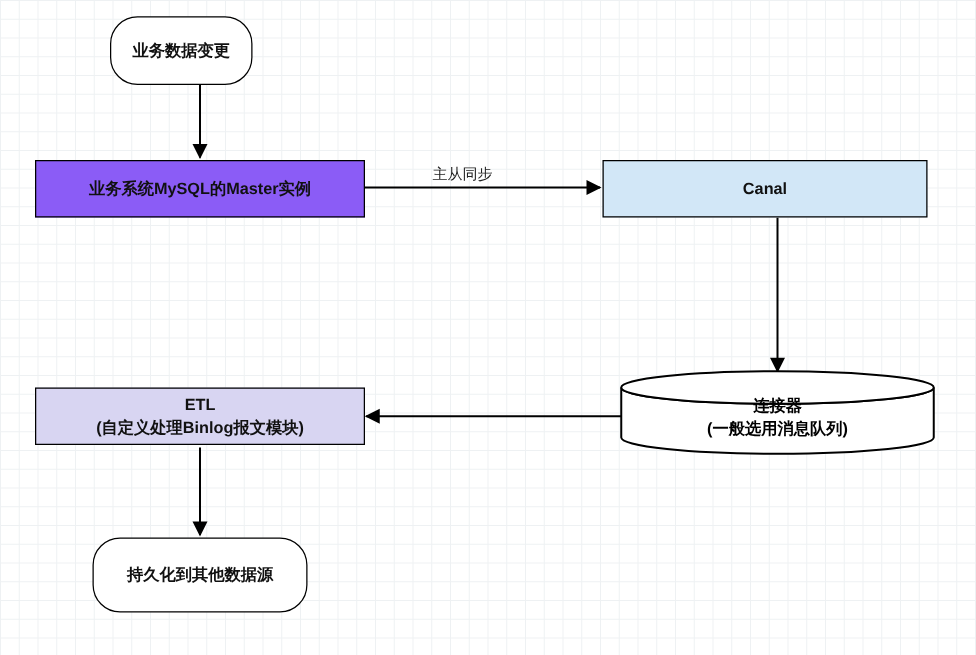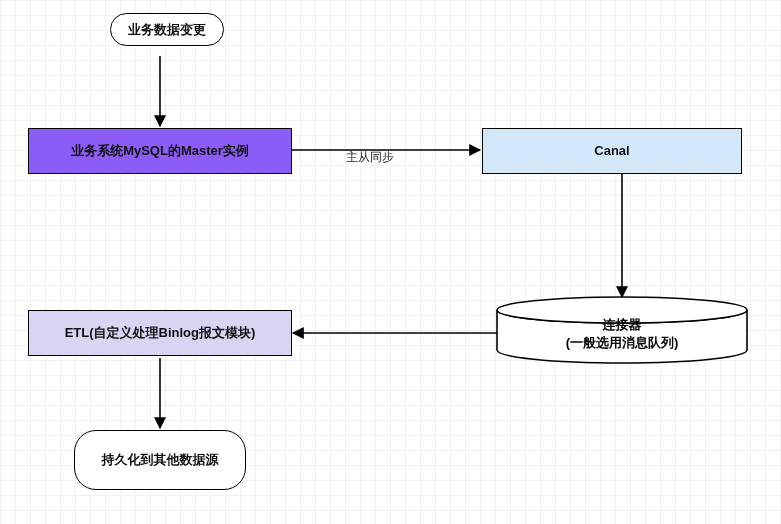--- a/index.html
+++ b/index.html
@@ -36,21 +36,20 @@
   }
   .pink{background:#8b5cf6}
   .blue{background:#d2e7f7}
   .purple{background:#d8d5f2}
   .label{
     position:absolute;
     font-size:12px;
     font-weight:400;
     color:#222;
     background:transparent;
-    margin-top:18px;
   }
   svg.overlay{
     position:absolute;left:0;top:0;
     width:781px;height:524px;
     pointer-events:none;
   }
 </style>
 </head>
 <body>
 
@@ -76,34 +75,34 @@
     <ellipse cx="622" cy="310" rx="125" ry="13" fill="#fff" stroke="#000" stroke-width="1.6"></ellipse>
     <text x="622" y="329" text-anchor="middle" font-size="13" font-weight="700">连接器</text>
     <text x="622" y="347" text-anchor="middle" font-size="13" font-weight="700">(一般选用消息队列)</text>
   </g>
 
   <line x1="497" y1="333" x2="293" y2="333" stroke="#000" stroke-width="1.6" marker-end="url(#arrow)"></line>
 
   <line x1="160" y1="358" x2="160" y2="428" stroke="#000" stroke-width="1.6" marker-end="url(#arrow)"></line>
 </svg>
 
-<div class="node rounded" style="left:110px;top:13px;width:114px;height:33px">
+<div class="node rounded" style="left:88px;top:13px;width:114px;height:55px">
   <span>业务数据变更</span>
 </div>
 
 <div class="node rect pink" style="left:28px;top:128px;width:264px;height:46px">
   <span>业务系统MySQL的Master实例</span>
 </div>
 
 <div class="label" style="left:346px;top:131px">主从同步</div>
 
 <div class="node rect blue" style="left:482px;top:128px;width:260px;height:46px;flex-direction:column">
   <span>Canal</span>
 </div>
 
-<div class="node rect purple" style="left:28px;top:310px;width:264px;height:46px;flex-direction:row">
+<div class="node rect purple" style="left:28px;top:310px;width:264px;height:46px;flex-direction:column">
   <span>ETL</span>
   <span>(自定义处理Binlog报文模块)</span>
 </div>
 
 <div class="node rounded" style="left:74px;top:430px;width:172px;height:60px">
   <span>持久化到其他数据源</span>
 </div>
 
 </body></html>

